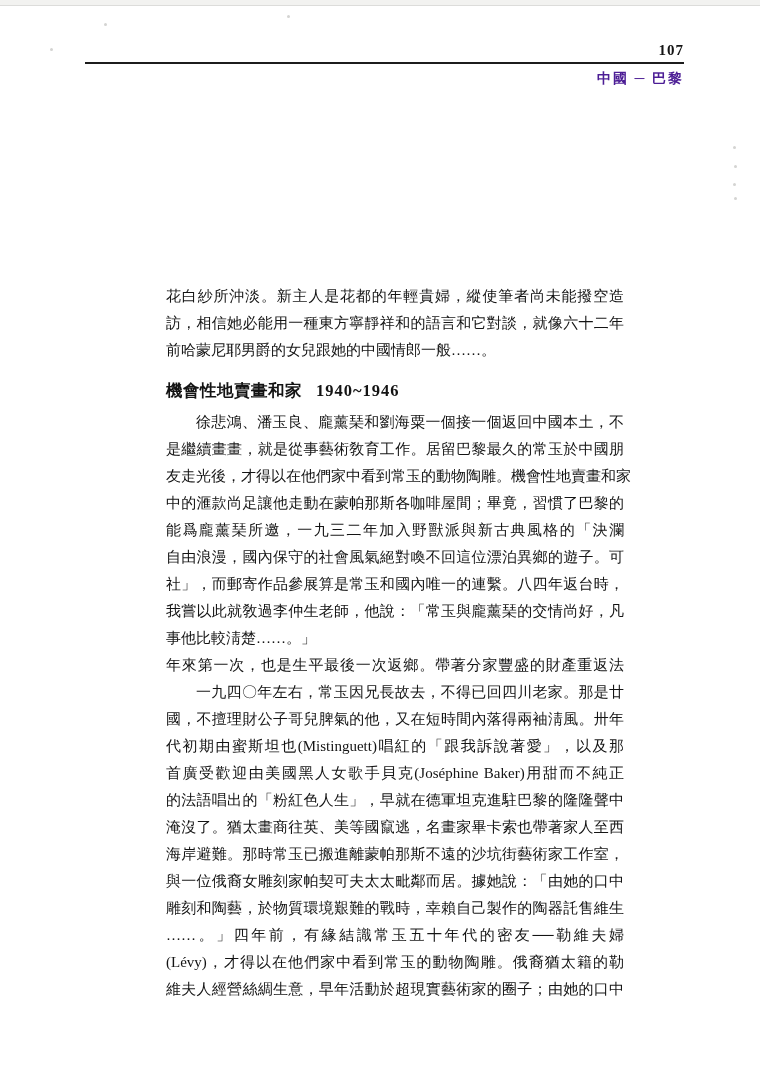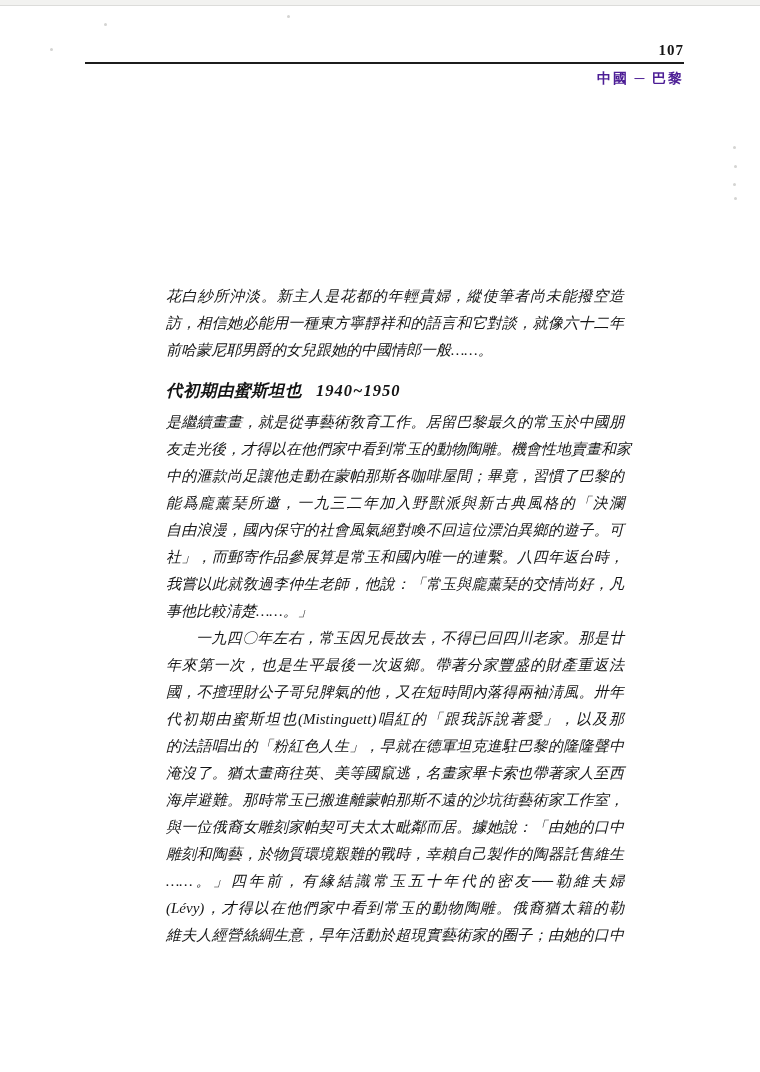--- a/index.html
+++ b/index.html
@@ -40,21 +40,20 @@
     letter-spacing: 2px;
     color: #4c1d95;
   }
   .body-text {
     position: absolute;
     left: 166px;
     top: 277px;
     width: 458px;
     font-size: 15px;
     color: #141414;
-    font-style: italic;
   }
   .line {
     height: 27px;
     line-height: 27px;
     text-align: justify;
     text-align-last: justify;
     white-space: nowrap;
     overflow: visible;
   }
   .line.short {
@@ -100,39 +99,41 @@
 
   <div class="body-text">
 
     <div>
       <div class="line">花白紗所沖淡。新主人是花都的年輕貴婦，縱使筆者尚未能撥空造</div>
       <div class="line">訪，相信她必能用一種東方寧靜祥和的語言和它對談，就像六十二年</div>
       <div class="line short">前哈蒙尼耶男爵的女兒跟她的中國情郎一般……。</div>
     </div>
 
     <div class="section-heading">
-      <span>代初期由蜜斯坦也</span><span class="years">1940~1950</span>
+      <span>機會性地賣畫和家</span><span class="years">1940~1946</span>
     </div>
 
     <div>
+      <div class="line indent">徐悲鴻、潘玉良、龐薰琹和劉海粟一個接一個返回中國本土，不</div>
       <div class="line">是繼續畫畫，就是從事藝術敎育工作。居留巴黎最久的常玉於中國朋</div>
       <div class="line">友走光後，才得以在他們家中看到常玉的動物陶雕。機會性地賣畫和家</div>
       <div class="line">中的滙款尚足讓他走動在蒙帕那斯各咖啡屋間；畢竟，習慣了巴黎的</div>
       <div class="line">能爲龐薰琹所邀，一九三二年加入野獸派與新古典風格的「決瀾</div>
       <div class="line">自由浪漫，國內保守的社會風氣絕對喚不回這位漂泊異鄉的遊子。可</div>
       <div class="line">社」，而郵寄作品參展算是常玉和國內唯一的連繫。八四年返台時，</div>
       <div class="line">我嘗以此就敎過李仲生老師，他說：「常玉與龐薰琹的交情尚好，凡</div>
       <div class="line short">事他比較淸楚……。」</div>
     </div>
 
     <div>
+      <div class="line">年來第一次，也是生平最後一次返鄉。帶著分家豐盛的財產重返法</div>
       <div class="line indent">一九四〇年左右，常玉因兄長故去，不得已回四川老家。那是廿</div>
-      <div class="line">年來第一次，也是生平最後一次返鄉。帶著分家豐盛的財產重返法</div>
       <div class="line">國，不擅理財公子哥兒脾氣的他，又在短時間內落得兩袖淸風。卅年</div>
       <div class="line">代初期由蜜斯坦也(Mistinguett)唱紅的「跟我訴說著愛」，以及那</div>
+      <div class="line">首廣受歡迎由美國黑人女歌手貝克(Joséphine Baker)用甜而不純正</div>
       <div class="line">的法語唱出的「粉紅色人生」，早就在德軍坦克進駐巴黎的隆隆聲中</div>
       <div class="line">淹沒了。猶太畫商往英、美等國竄逃，名畫家畢卡索也帶著家人至西</div>
       <div class="line">海岸避難。那時常玉已搬進離蒙帕那斯不遠的沙坑街藝術家工作室，</div>
       <div class="line">與一位俄裔女雕刻家帕契可夫太太毗鄰而居。據她說：「由她的口中</div>
       <div class="line">雕刻和陶藝，於物質環境艱難的戰時，幸賴自己製作的陶器託售維生</div>
       <div class="line">……。」四年前，有緣結識常玉五十年代的密友──勒維夫婦</div>
       <div class="line">(Lévy)，才得以在他們家中看到常玉的動物陶雕。俄裔猶太籍的勒</div>
       <div class="line">維夫人經營絲綢生意，早年活動於超現實藝術家的圈子；由她的口中</div>
     </div>
 

